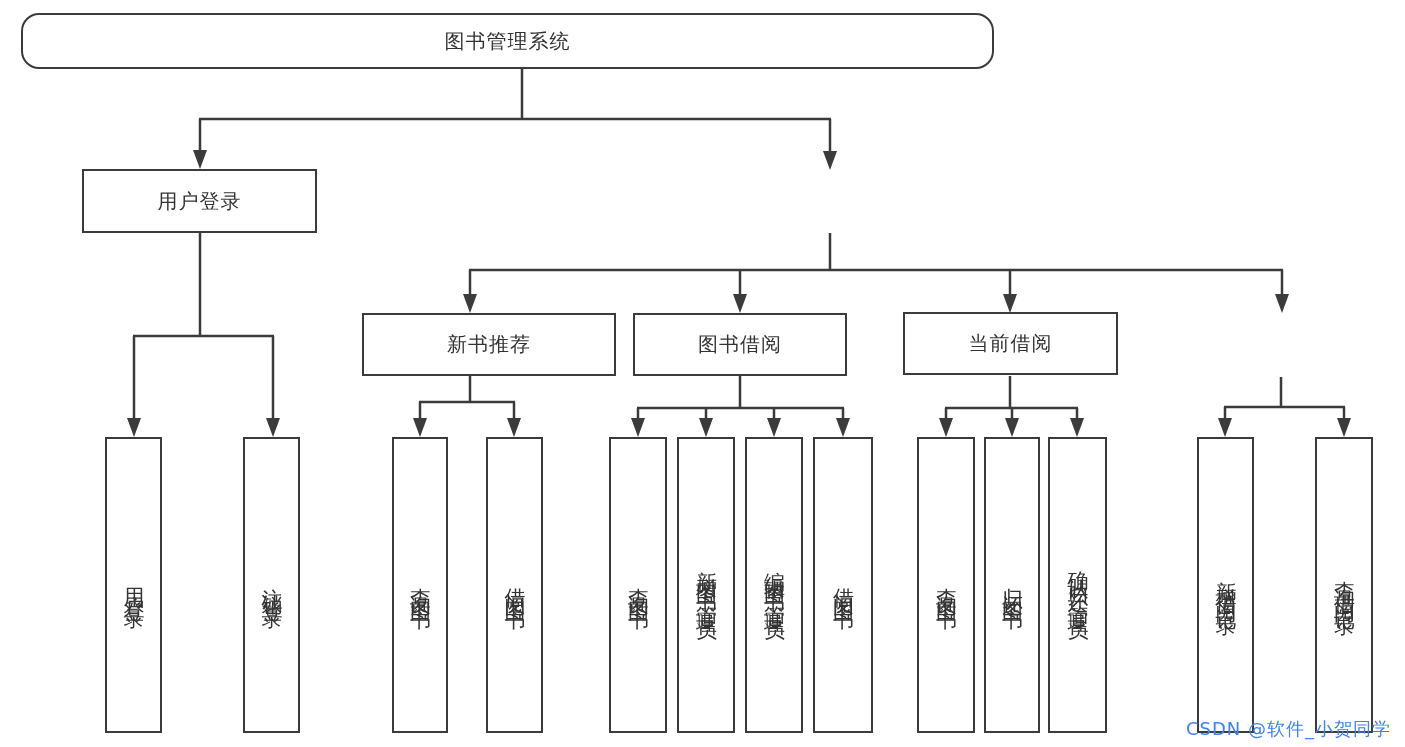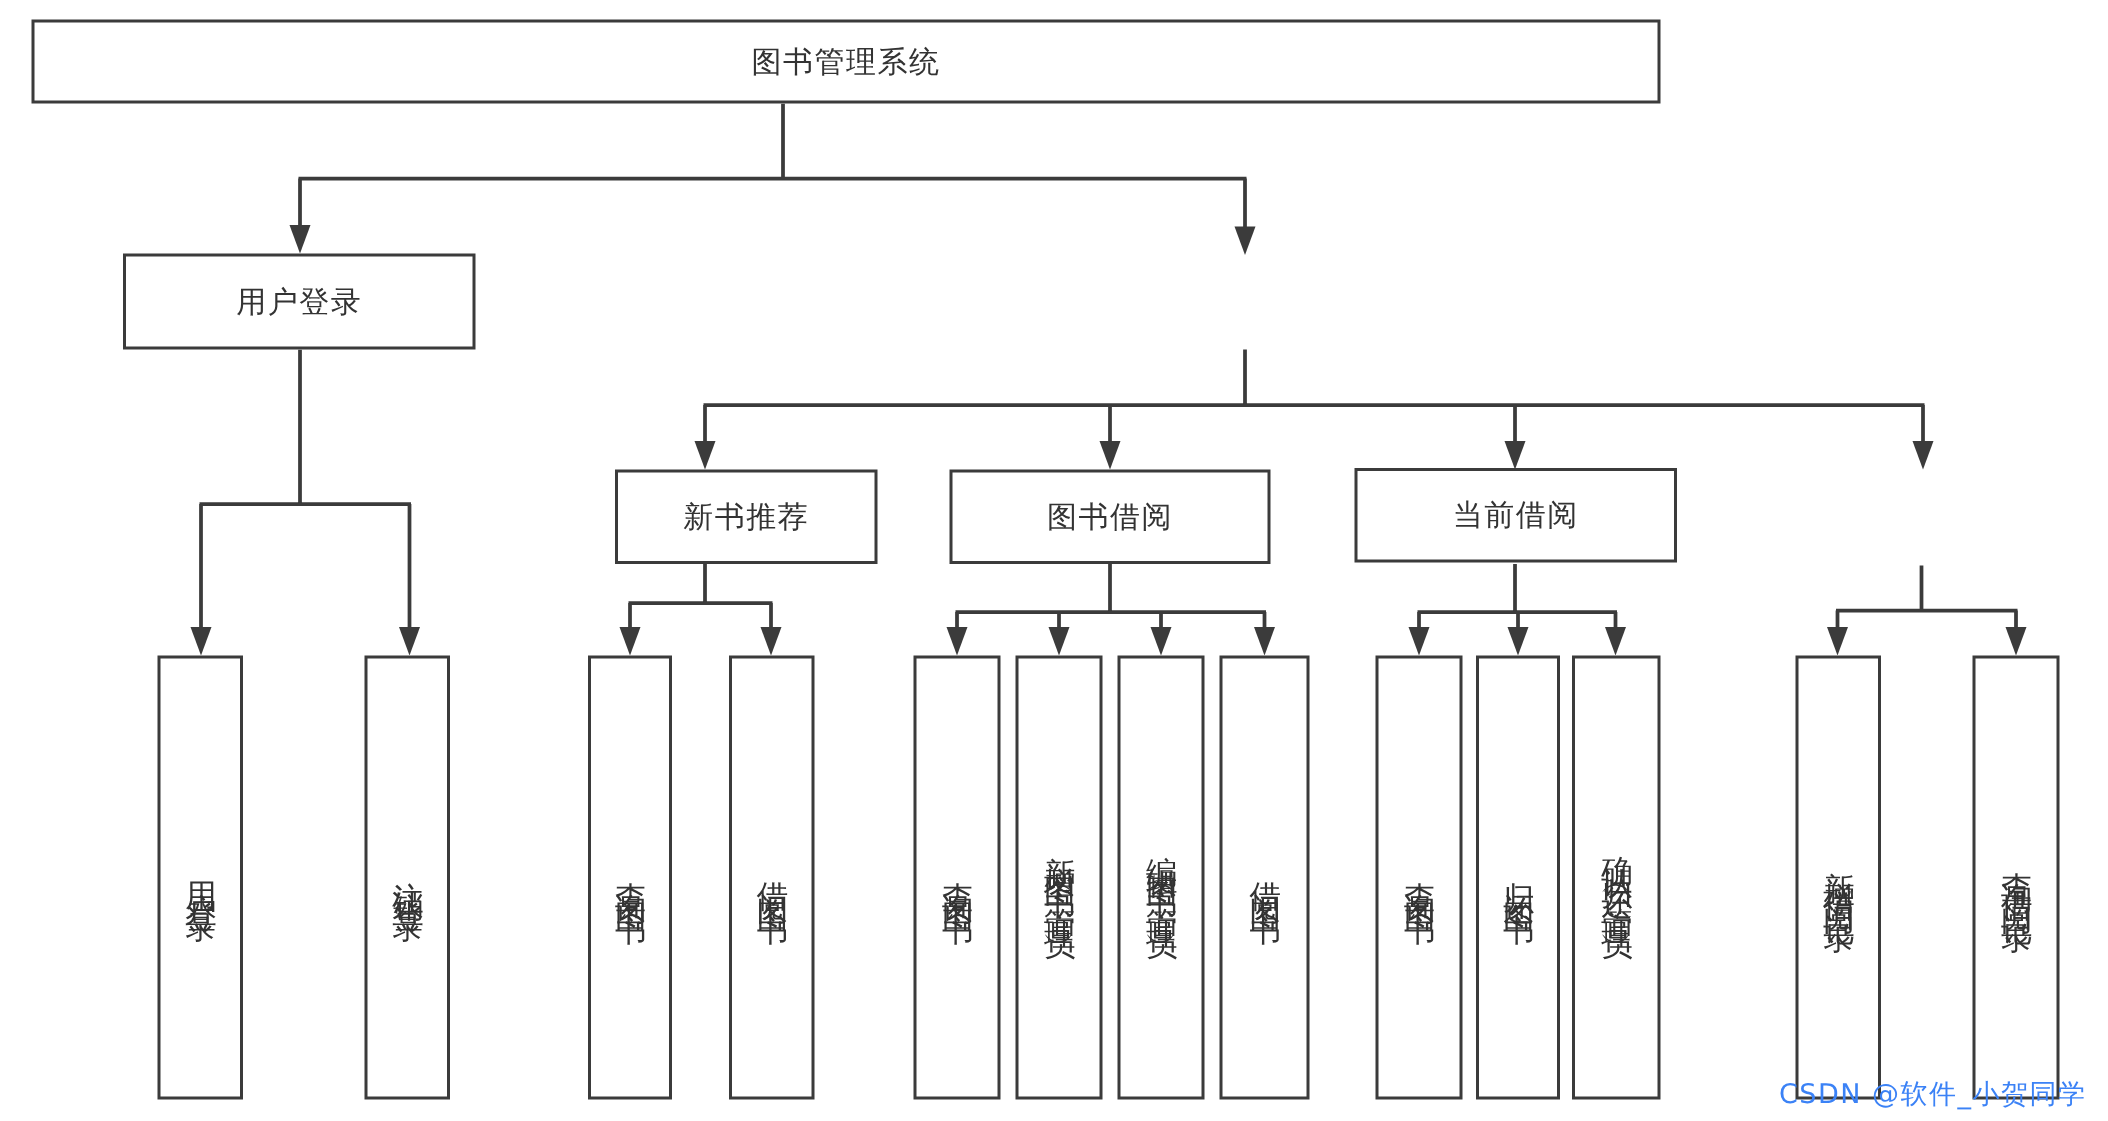--- a/index.html
+++ b/index.html
@@ -103,29 +103,29 @@
     <polygon points="699,418 713,418 706,437"></polygon>
     <polygon points="767,418 781,418 774,437"></polygon>
     <polygon points="836,418 850,418 843,437"></polygon>
     <polygon points="939,418 953,418 946,437"></polygon>
     <polygon points="1005,418 1019,418 1012,437"></polygon>
     <polygon points="1070,418 1084,418 1077,437"></polygon>
     <polygon points="1218,418 1232,418 1225,437"></polygon>
     <polygon points="1337,418 1351,418 1344,437"></polygon>
   </svg>
 
-  <div class="box h" style="left:21px; top:13px; width:1086px; height:56px;">
+  <div class="box h" style="left:21px; top:13px; width:973px; height:56px;border-radius:18px;">
     <span>图书管理系统</span>
   </div>
 
   <div class="box h" style="left:82px; top:169px; width:235px; height:64px;">
     <span>用户登录</span>
   </div>
 
-  <div class="box h" style="left:362px; top:313px; width:175px; height:63px;margin-left:48px;">
+  <div class="box h" style="left:362px; top:313px; width:254px; height:63px;">
     <span>新书推荐</span>
   </div>
   <div class="box h" style="left:633px; top:313px; width:214px; height:63px;">
     <span>图书借阅</span>
   </div>
   <div class="box h" style="left:903px; top:312px; width:215px; height:63px;">
     <span>当前借阅</span>
   </div>
 
   <div class="box v" style="left:105px; top:437px; width:57px; height:296px;">

